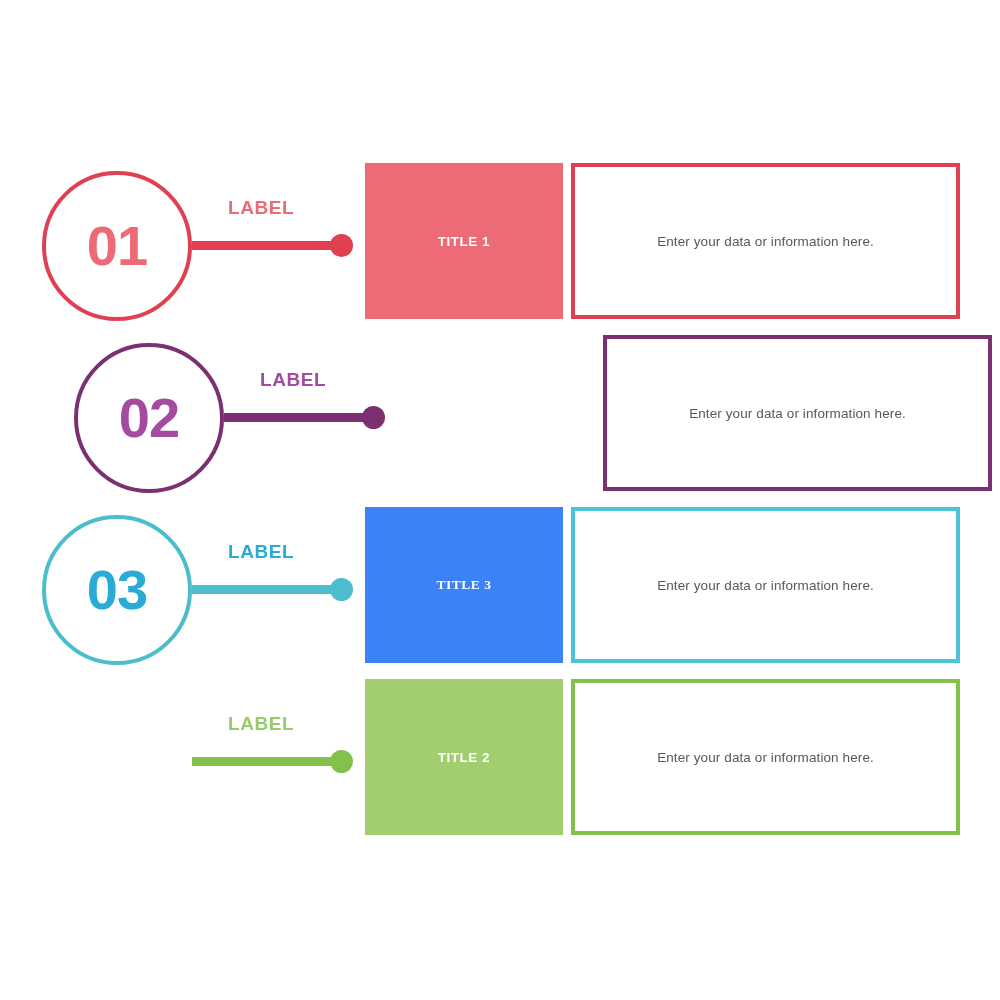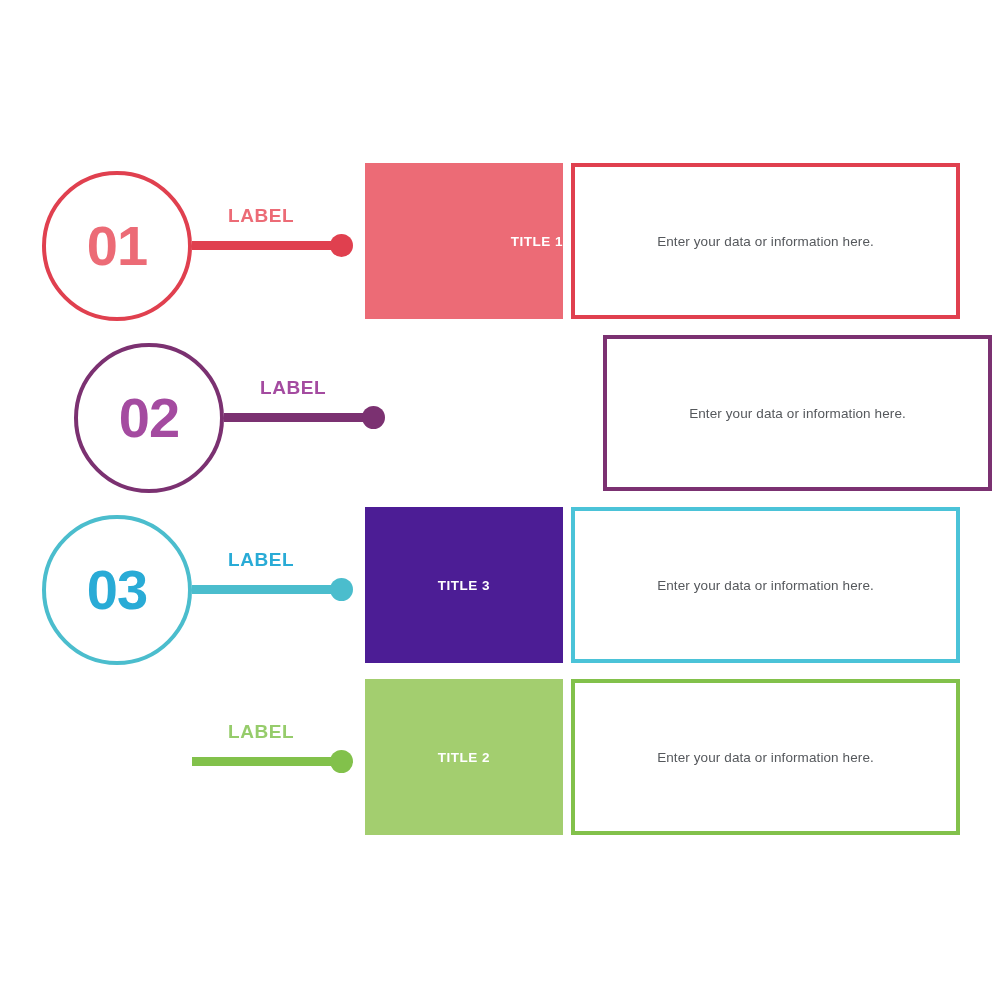--- a/index.html
+++ b/index.html
@@ -75,21 +75,21 @@
     left: 138px;
     top: 63px;
     width: 23px;
     height: 23px;
     border-radius: 50%;
     background: #e0404f;
   }
   .conn-label {
     position: absolute;
     left: 36px;
-    top: 34px;
+    top: 26px;
     font-size: 19px;
     font-weight: bold;
     letter-spacing: 0.6px;
     color: #ec6b76;
     white-space: nowrap;
     user-select: none;
   }
 
   
   .title-box {
@@ -138,21 +138,21 @@
 <div id="canvas">
     <div class="step-row" style="top: 163px;">
       <div class="num-circle" style="border-color: rgb(224, 64, 79);">
         <span class="num-text" style="color: rgb(236, 107, 118);">01</span>
       </div>
       <div class="connector">
         <div class="conn-line" style="background: rgb(224, 64, 79);"></div>
         <div class="conn-dot" style="background: rgb(224, 64, 79);"></div>
         <div class="conn-label" style="color: rgb(236, 107, 118);">LABEL</div>
       </div>
-      <div class="title-box" style="background: rgb(236, 107, 118); justify-content: flex-end;">
+      <div class="title-box" style="background: rgb(236, 107, 118);">
         <span class="title-text" style="color: rgb(255, 255, 255);">TITLE 1</span>
       </div>
       <div class="desc-box" style="border-color: rgb(224, 64, 79); background: rgb(255, 255, 255);">
         <span class="desc-text" style="color: rgb(85, 88, 92);">Enter your data or information here.</span>
       </div>
     </div>
     <div class="step-row" style="top: 335px; margin-left: 32px;">
       <div class="num-circle" style="border-color: rgb(123, 49, 113);">
         <span class="num-text" style="color: rgb(164, 75, 160);">02</span>
       </div>
@@ -167,21 +167,21 @@
     </div>
     <div class="step-row" style="top: 507px;">
       <div class="num-circle" style="border-color: rgb(75, 189, 205);">
         <span class="num-text" style="color: rgb(41, 171, 214);">03</span>
       </div>
       <div class="connector">
         <div class="conn-line" style="background: rgb(75, 189, 205);"></div>
         <div class="conn-dot" style="background: rgb(75, 189, 205);"></div>
         <div class="conn-label" style="color: rgb(41, 171, 214);">LABEL</div>
       </div>
-      <div class="title-box" style="background: #4c1d95;">
+      <div class="title-box" style="background: #3b82f6; font-family: Liberation Serif, serif;">
         <span class="title-text" style="color: rgb(255, 255, 255);">TITLE 3</span>
       </div>
       <div class="desc-box" style="border-color: rgb(75, 195, 216); background: rgb(255, 255, 255);">
         <span class="desc-text" style="color: rgb(85, 88, 92);">Enter your data or information here.</span>
       </div>
     </div>
     <div class="step-row" style="top: 679px;">
       <div class="connector">
         <div class="conn-line" style="background: rgb(130, 193, 75);"></div>
         <div class="conn-dot" style="background: rgb(130, 193, 75);"></div>

